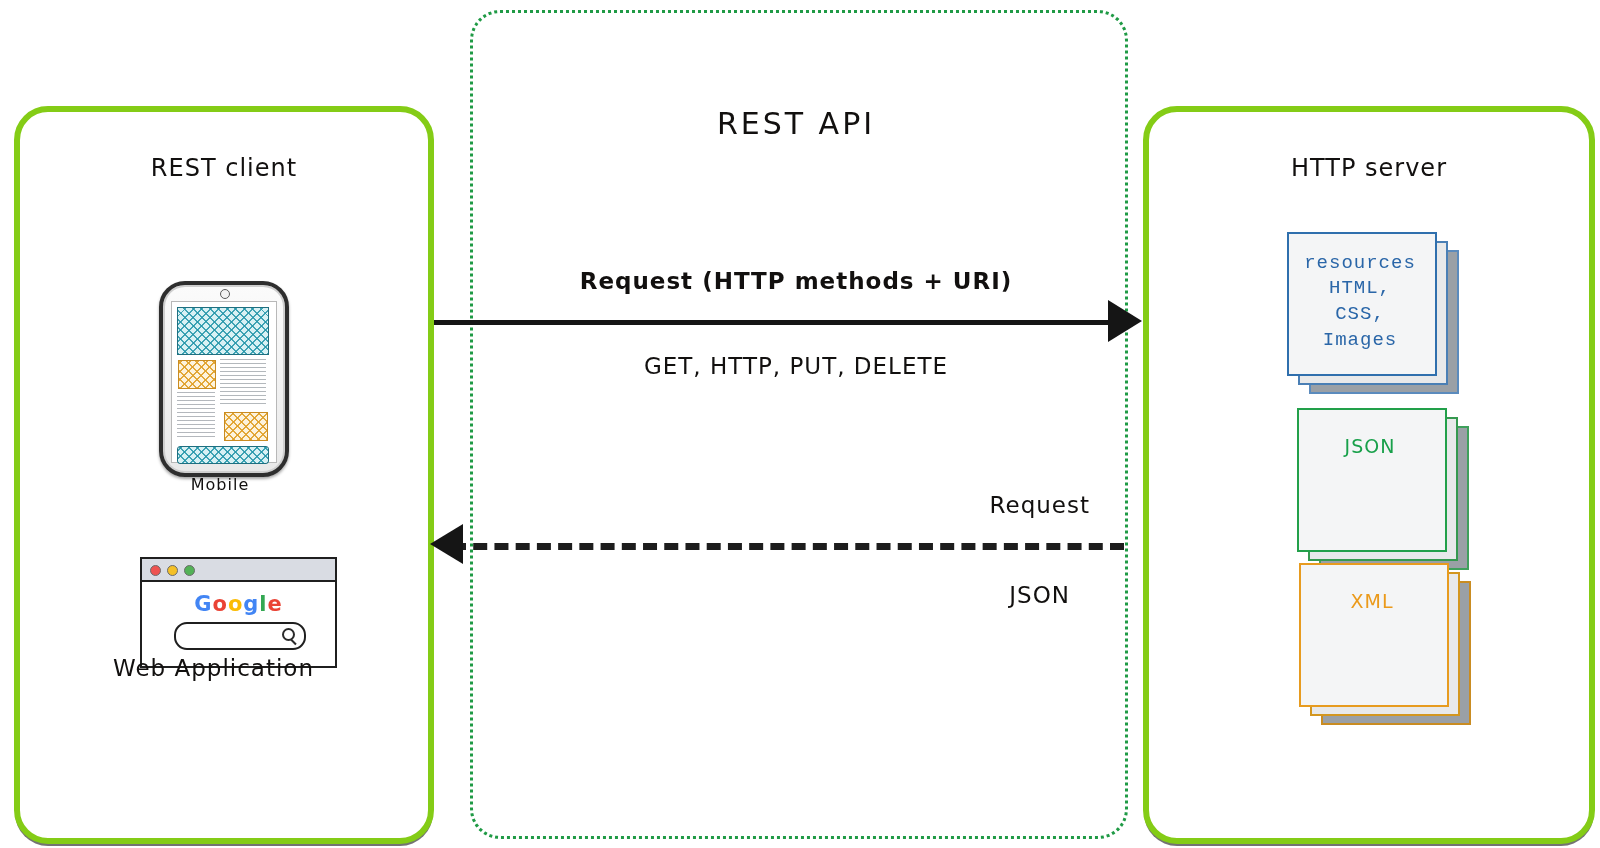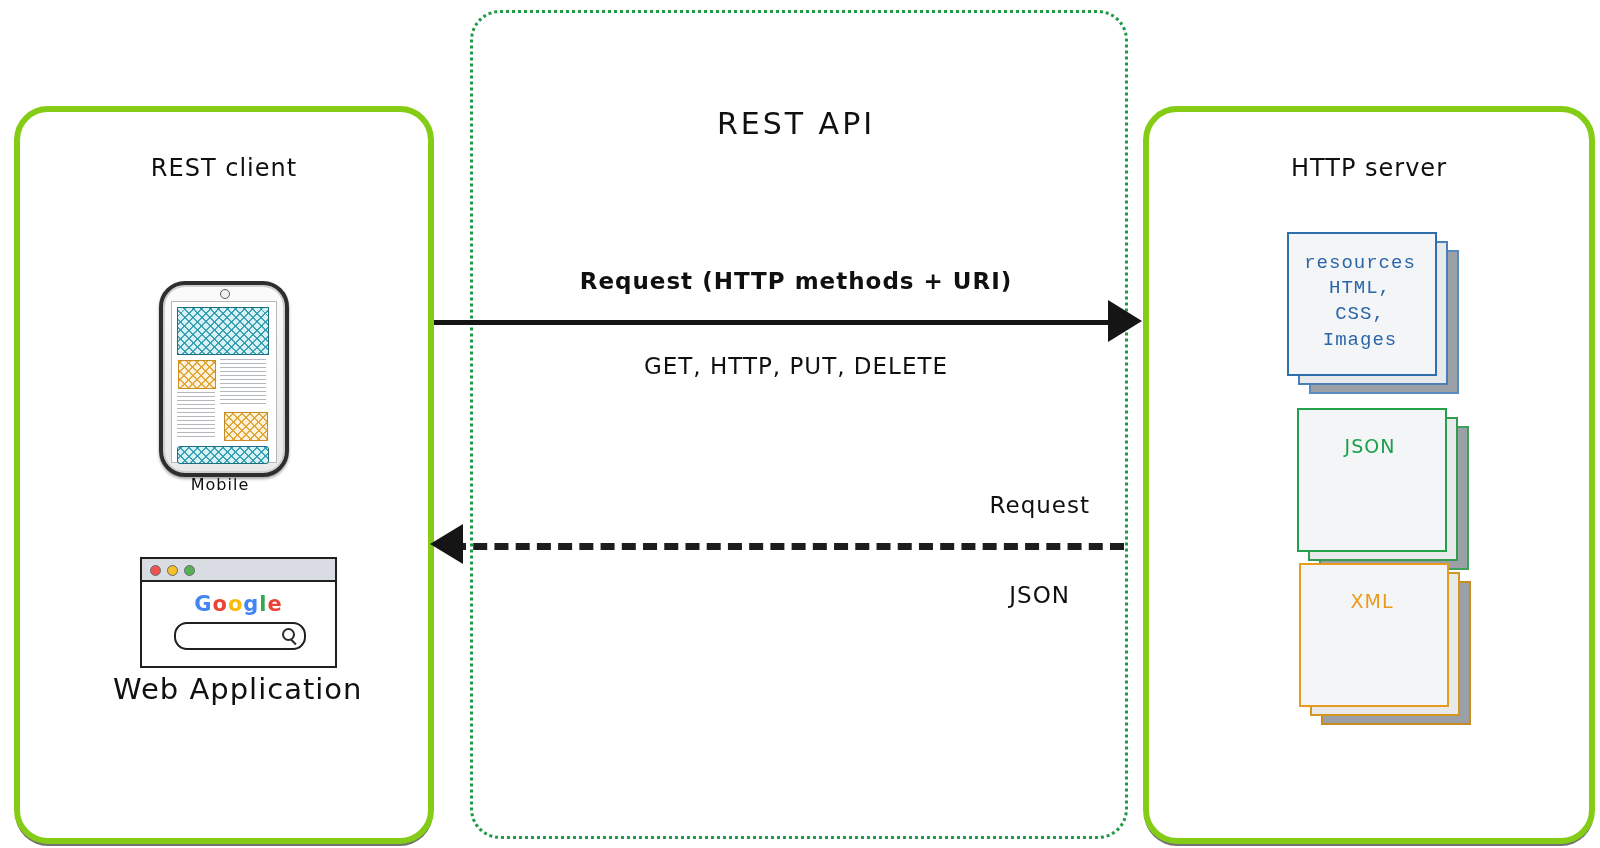--- a/index.html
+++ b/index.html
@@ -144,21 +144,21 @@
     border:2.5px solid #1f1f1f;border-radius:13px;background:#fff;
   }
   .mag{
     position:absolute;right:9px;top:4px;width:9px;height:9px;
     border:2px solid #2b2b2b;border-radius:50%;
   }
   .mag:after{
     content:"";position:absolute;right:-4px;bottom:-4px;
     width:7px;height:2px;background:#2b2b2b;transform:rotate(45deg);
   }
-  #browser-caption{position:absolute;left:-15px;top:115px;width:225px;text-align:left;font-size:29px;}
+  #browser-caption{position:absolute;left:-15px;top:98px;width:225px;text-align:left;font-size:23px;}
 
   
   .stack{position:absolute;width:150px;height:145px;}
   .stack .sheet{position:absolute;left:0;top:0;width:146px;height:140px;background:#f2f2f2;}
   .stack .sheet.s3{left:22px;top:18px;background:#9aa0a6;}
   .stack .sheet.s2{left:11px;top:9px;background:#e8e9ea;}
   .stack .sheet.s1{left:0;top:0;background:#f4f5f6;}
   .stack .label{
     position:absolute;left:0;top:0;width:146px;height:140px;
     display:flex;align-items:center;justify-content:center;

